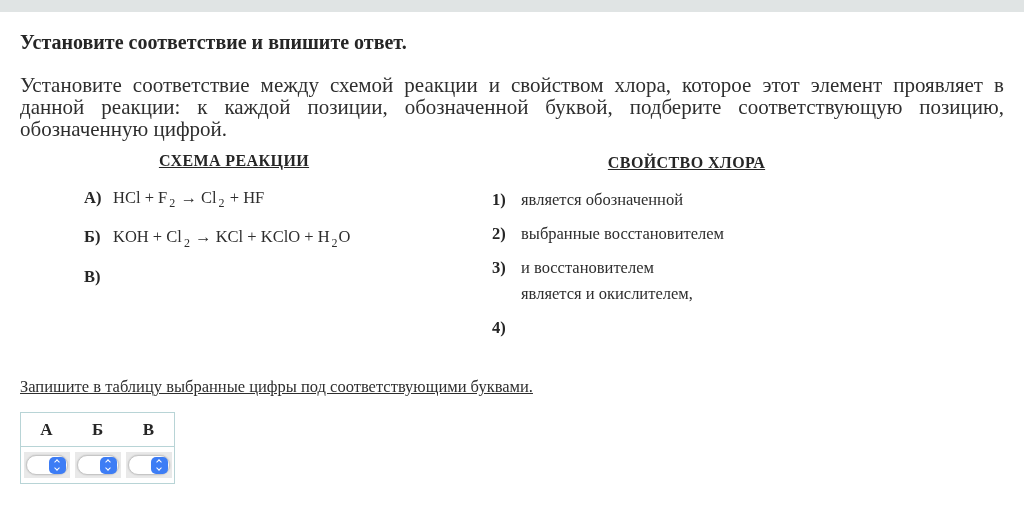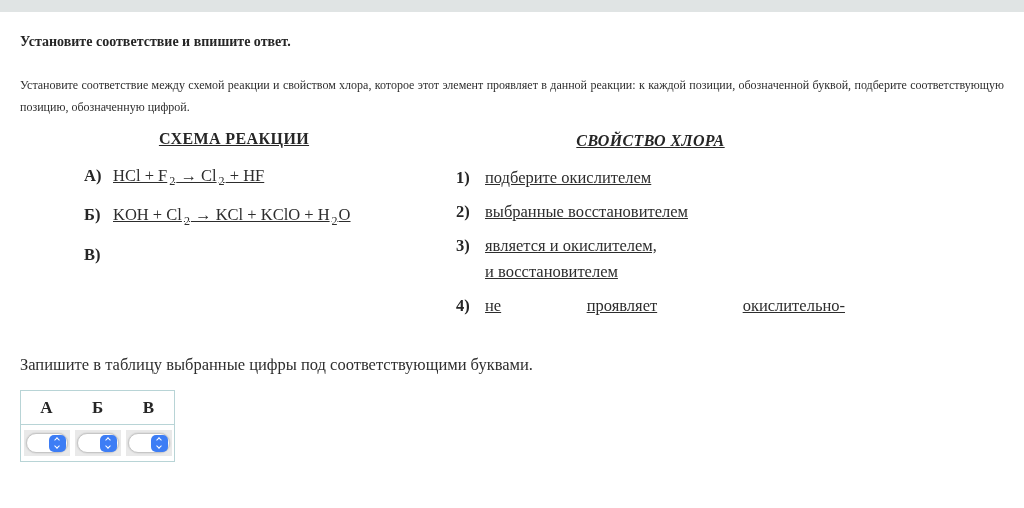--- a/index.html
+++ b/index.html
@@ -3,46 +3,46 @@
 <meta charset="utf-8">
 <style>
   * { margin:0; padding:0; box-sizing:border-box; }
   html,body { width:1024px; height:508px; background:#ffffff; overflow:hidden; }
   body { font-family:"Liberation Serif","DejaVu Serif",serif; color:#2d2d2d; }
 
   .topbar { height:12px; width:100%; background:#e0e4e4; }
 
   .content { padding:0 20px; }
 
-  .title { margin-top:20px; font-size:14px; font-weight:bold; line-height:20px; color:#262626; }
+  .title { margin-top:20px; font-size:20px; font-weight:bold; line-height:20px; color:#262626; }
 
   .instruction {
-    margin-top:22px; font-size:12px; line-height:22px;
+    margin-top:22px; font-size:21px; line-height:22px;
     text-align:justify; color:#2e2e2e; width:984px;
   }
 
-  .columns { display:flex; margin-top:12px; }
+  .columns { display:flex; margin-top:12px;gap:36px; }
   .col-left  { margin-left:64px; width:341px; }
   .col-right { margin-left:31px; width:389px; padding-top:2px; }
 
   .col-header {
     font-weight:bold; text-decoration:underline; font-size:16px;
     line-height:18px; text-align:center; margin-bottom:15px; color:#262626;
     letter-spacing:0.4px;
   }
   .col-left .col-header { width:300px; }
-  .col-right .col-header { width:389px;font-style:italic; }
+  .col-right .col-header { width:389px; }
 
   .item { display:flex; font-size:16.5px; line-height:26px; margin-bottom:8px; }
   .num { width:29px; font-weight:bold; flex-shrink:0; color:#262626; }
-  .item-text { flex:1;text-decoration:underline; }
+  .item-text { flex:1; }
   sub { font-size:12px; margin-left:2px; margin-right:1px; }
   .justify-row { display:flex; justify-content:space-between; }
 
-  .write-instruction { margin-top:27px; font-size:16.5px; line-height:22px; color:#2e2e2e; }
+  .write-instruction { margin-top:27px; font-size:16.5px; line-height:22px; color:#2e2e2e;text-decoration:underline; }
 
   .answer-table { margin-top:14px; width:155px; border:1px solid #b8d4d6; background:#ffffff; }
   .table-header { display:flex; height:34px; align-items:center; border-bottom:1px solid #b8d4d6; }
   .th { flex:1; text-align:center; font-weight:bold; font-size:17px; color:#262626; }
   .table-body { display:flex; height:36px; align-items:center; }
   .cell { flex:1; display:flex; justify-content:center; }
 
   .select-outer {
     width:46px; height:26px; background:#e9e9e9;
     display:flex; align-items:center; justify-content:center;
@@ -97,44 +97,39 @@
         <span class="item-text">
         </span>
       </div>
     </div>
 
     <div class="col-right">
       <div class="col-header">СВОЙСТВО ХЛОРА</div>
 
       <div class="item">
         <span class="num">1)</span>
-        <span class="item-text">подберите окислителем</span>
+        <span class="item-text">является обозначенной</span>
       </div>
 
       <div class="item">
         <span class="num">2)</span>
         <span class="item-text">выбранные восстановителем</span>
       </div>
 
       <div class="item">
         <span class="num">3)</span>
         <span class="item-text">
+          <div>и восстановителем</div>
           <div>является и окислителем,</div>
-          <div>и восстановителем</div>
         </span>
       </div>
 
       <div class="item">
         <span class="num">4)</span>
         <span class="item-text">
-          <div class="justify-row">
-            <span>не</span>
-            <span>проявляет</span>
-            <span>окислительно-</span>
-          </div>
         </span>
       </div>
     </div>
   </div>
 
   <div class="write-instruction">Запишите в таблицу выбранные цифры под соответствующими буквами.</div>
 
   <div class="answer-table">
     <div class="table-header">
       <div class="th">А</div>

